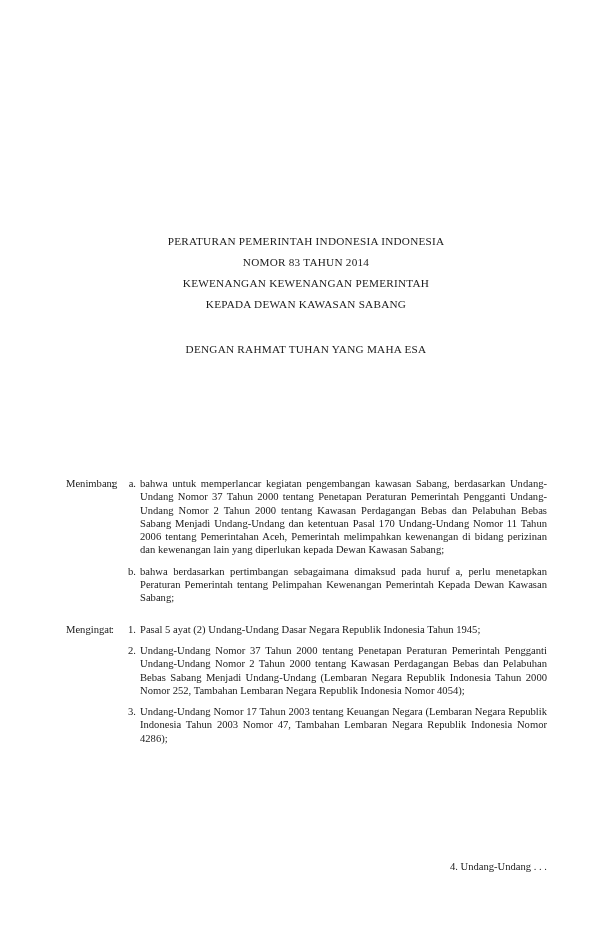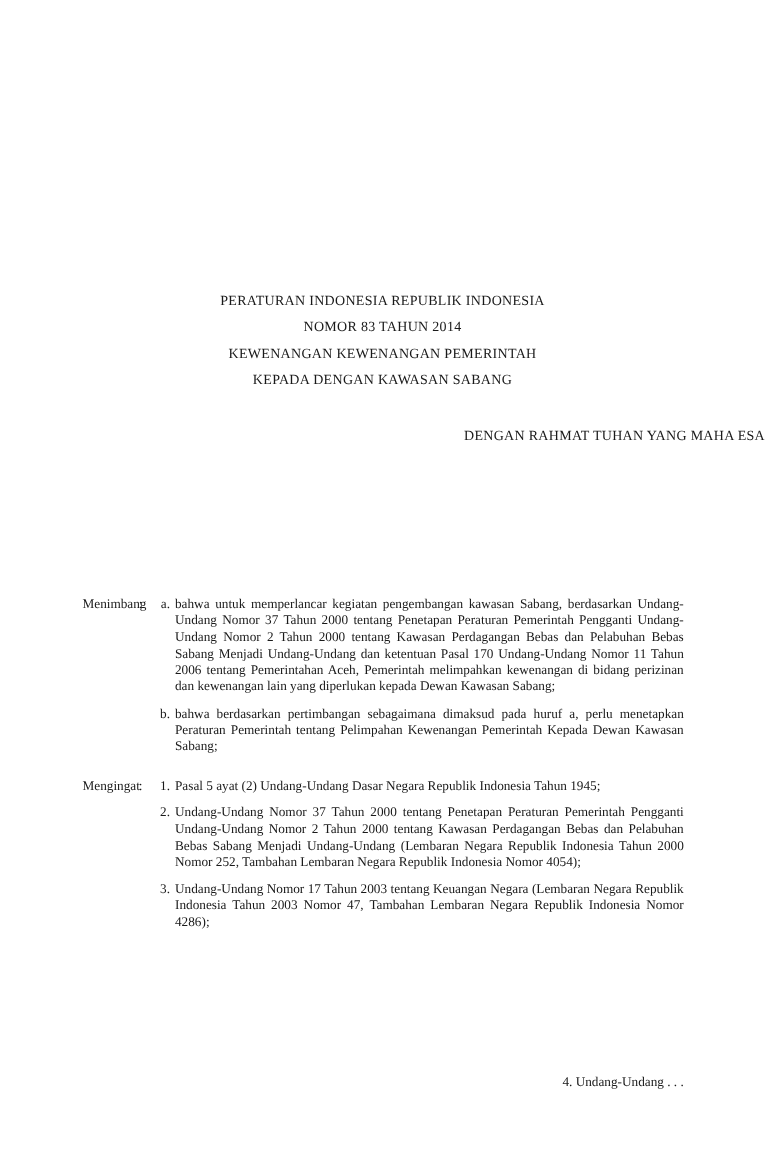--- a/index.html
+++ b/index.html
@@ -32,21 +32,20 @@
     text-align: center;
   }
   .title-line {
     font-size: 11.2px;
     letter-spacing: 0.25px;
     line-height: 21px;
     white-space: nowrap;
   }
   .gap-before {
     margin-top: 24px;
-    text-align: right;
   }
 
   
   .body-block {
     position: absolute;
     left: 66px;
     top: 447px;
     width: 481px;
   }
 
@@ -111,24 +110,24 @@
     line-height: 13.3px;
     padding-right: 0;
   }
 </style>
 </head>
 <body>
 
 <div class="page">
 
   <div class="title-block">
-    <div class="title-line">PERATURAN INDONESIA REPUBLIK INDONESIA</div>
+    <div class="title-line">PERATURAN PEMERINTAH INDONESIA INDONESIA</div>
     <div class="title-line">NOMOR 83 TAHUN 2014</div>
     <div class="title-line">KEWENANGAN KEWENANGAN PEMERINTAH</div>
-    <div class="title-line">KEPADA DENGAN KAWASAN SABANG</div>
+    <div class="title-line">KEPADA DEWAN KAWASAN SABANG</div>
     <div class="title-line gap-before">DENGAN RAHMAT TUHAN YANG MAHA ESA</div>
   </div>
 
   <div class="body-block">
 
     <div class="section">
       <div class="clause">
         <span class="label">Menimbang</span>
         <span class="colon">:</span>
         <span class="marker">a.</span>

